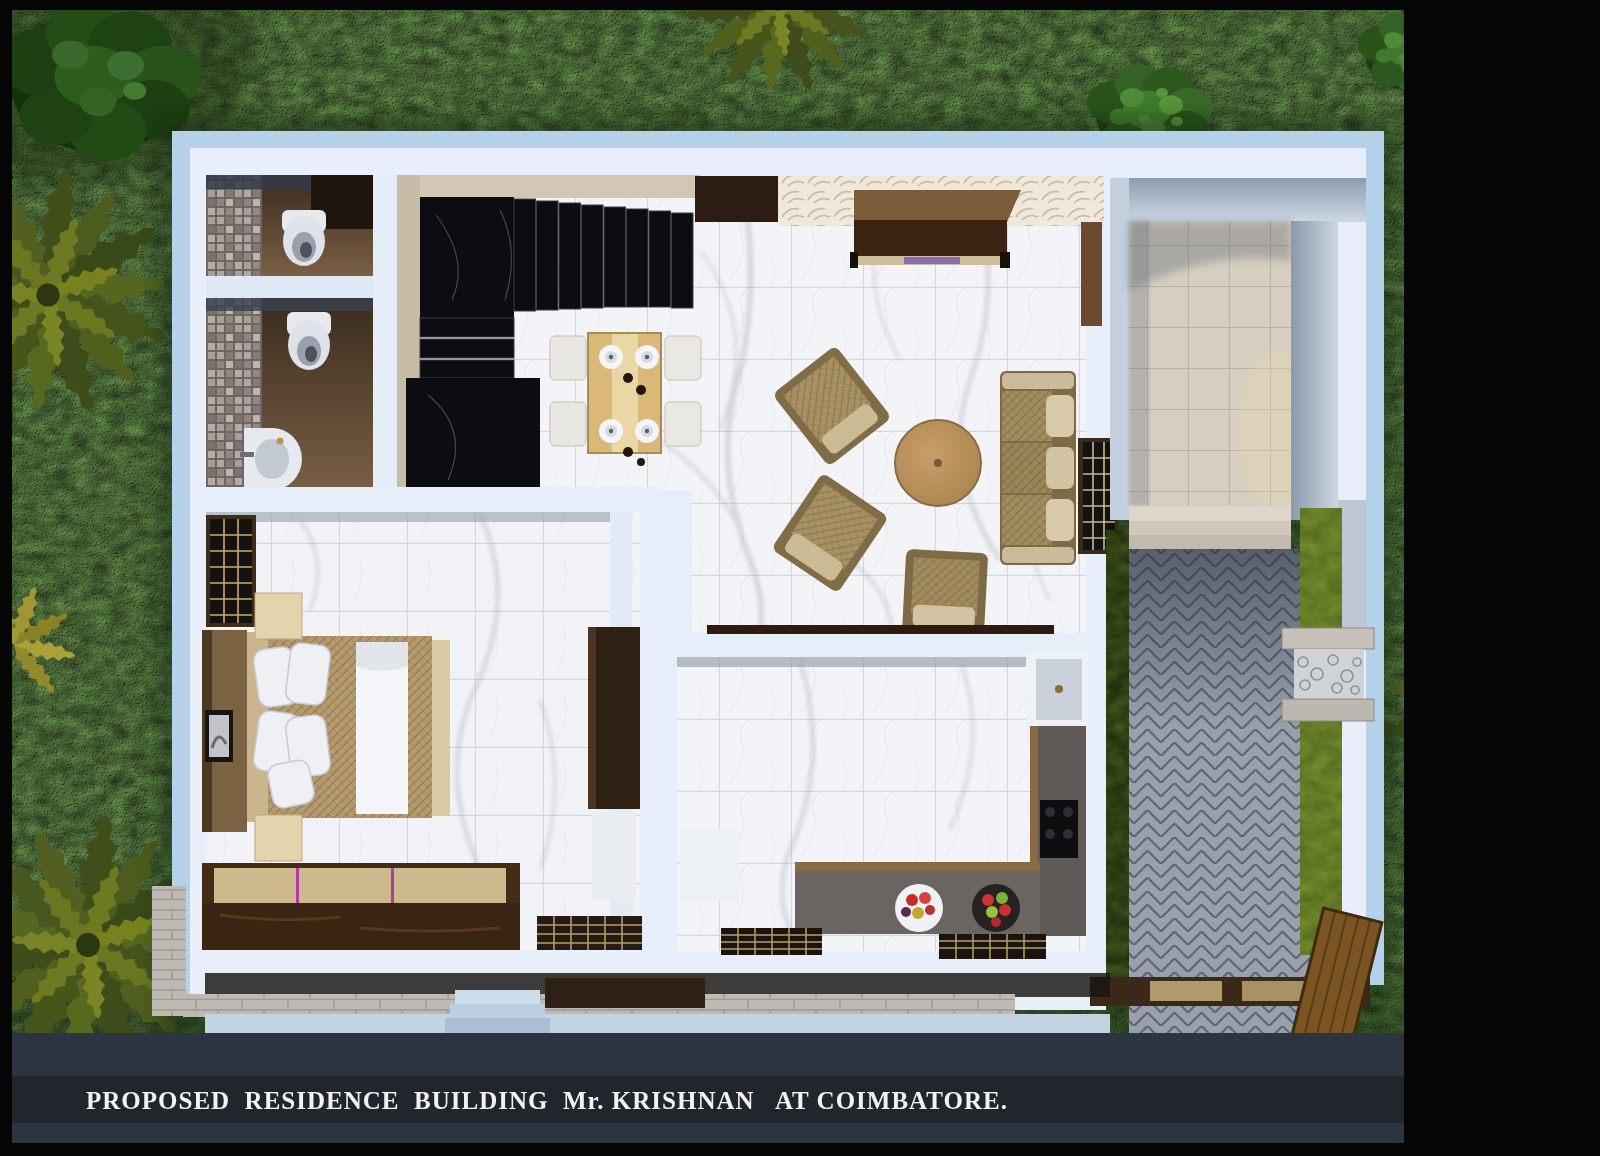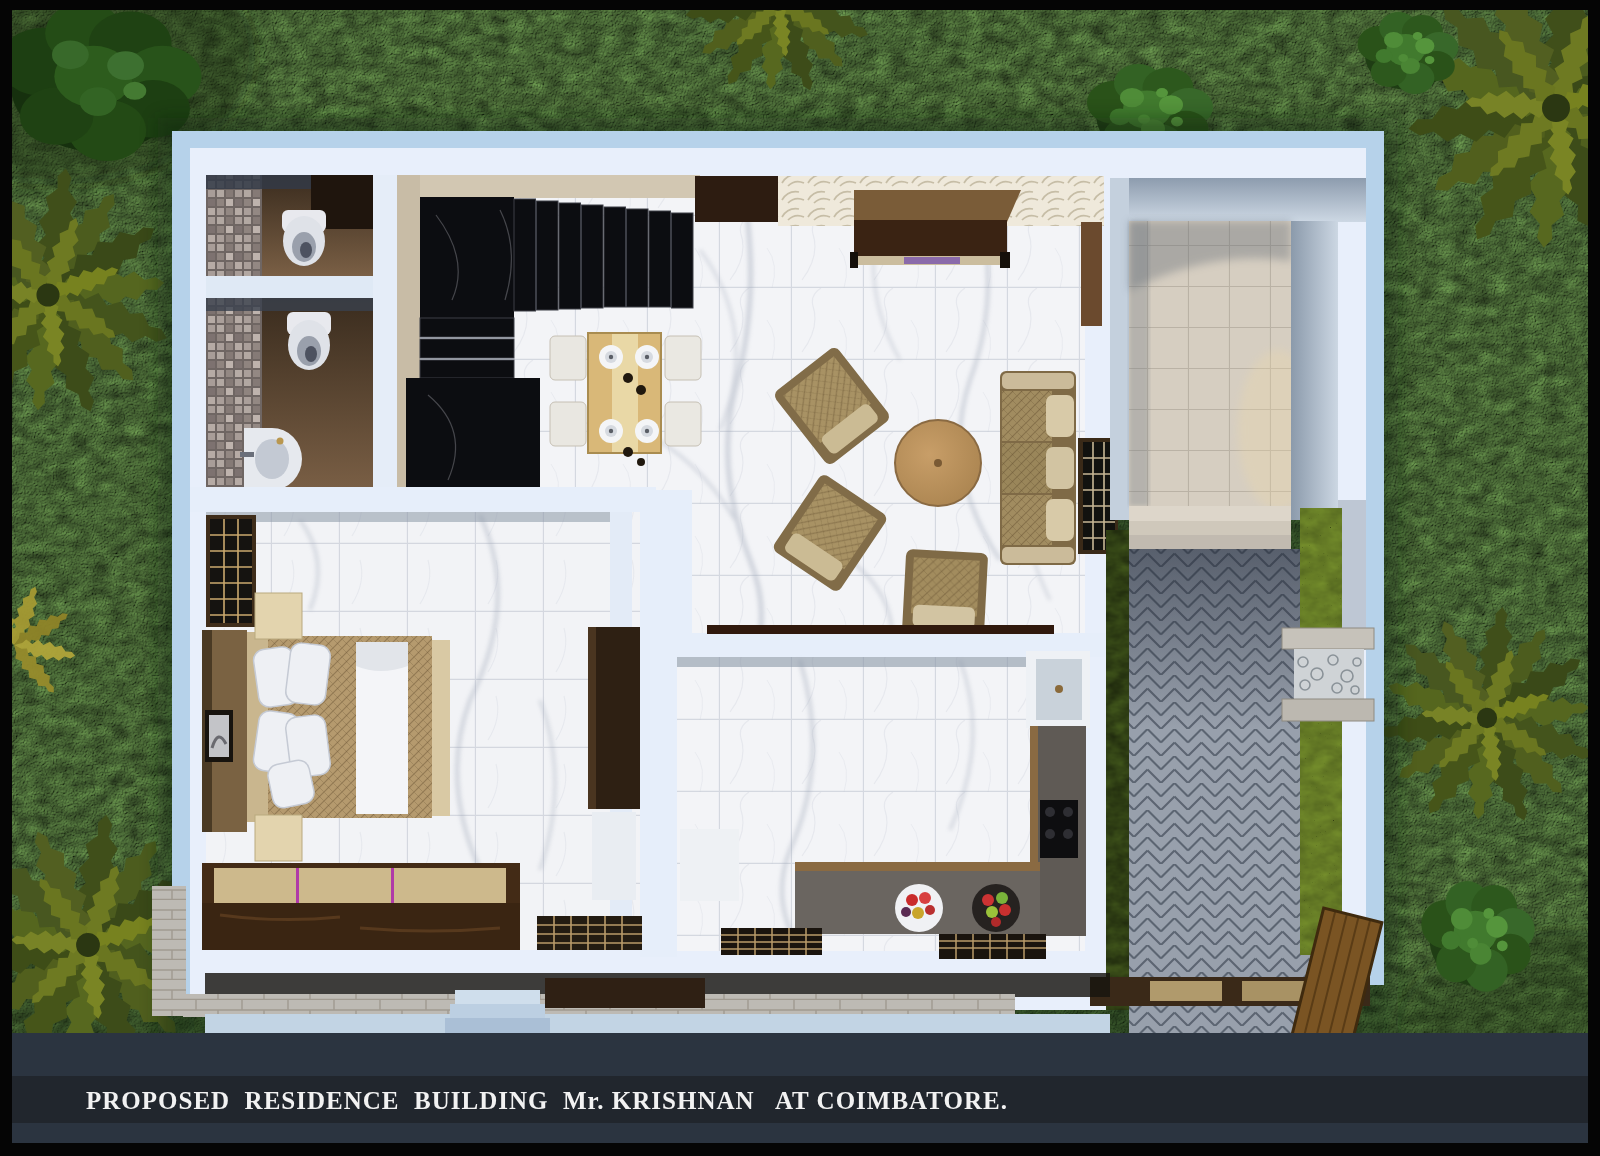--- a/index.html
+++ b/index.html
@@ -1,16 +1,16 @@
 <!DOCTYPE html>
 <html><head>
 <meta charset="utf-8">
 <style>
 html,body{margin:0;padding:0;background:#050505;}
-#scene{position:relative;width:1600px;height:1156px;overflow:hidden;background:#050505;font-family:"Liberation Sans",sans-serif;}
+#scene{position:relative;width:1404px;height:1156px;overflow:hidden;background:#050505;font-family:"Liberation Sans",sans-serif;}
 svg{display:block;}
 </style>
 </head>
 <body>
 <div id="scene">
 <svg width="1600" height="1156" viewBox="0 0 1600 1156" xmlns="http://www.w3.org/2000/svg">
 <defs>
 <filter id="fGrass" x="0" y="0" width="100%" height="100%">
 <feTurbulence type="fractalNoise" baseFrequency="0.9" numOctaves="2" seed="11" result="n"></feTurbulence>
 <feDiffuseLighting in="n" lighting-color="#72a254" surfaceScale="3.0" diffuseConstant="1.15">

